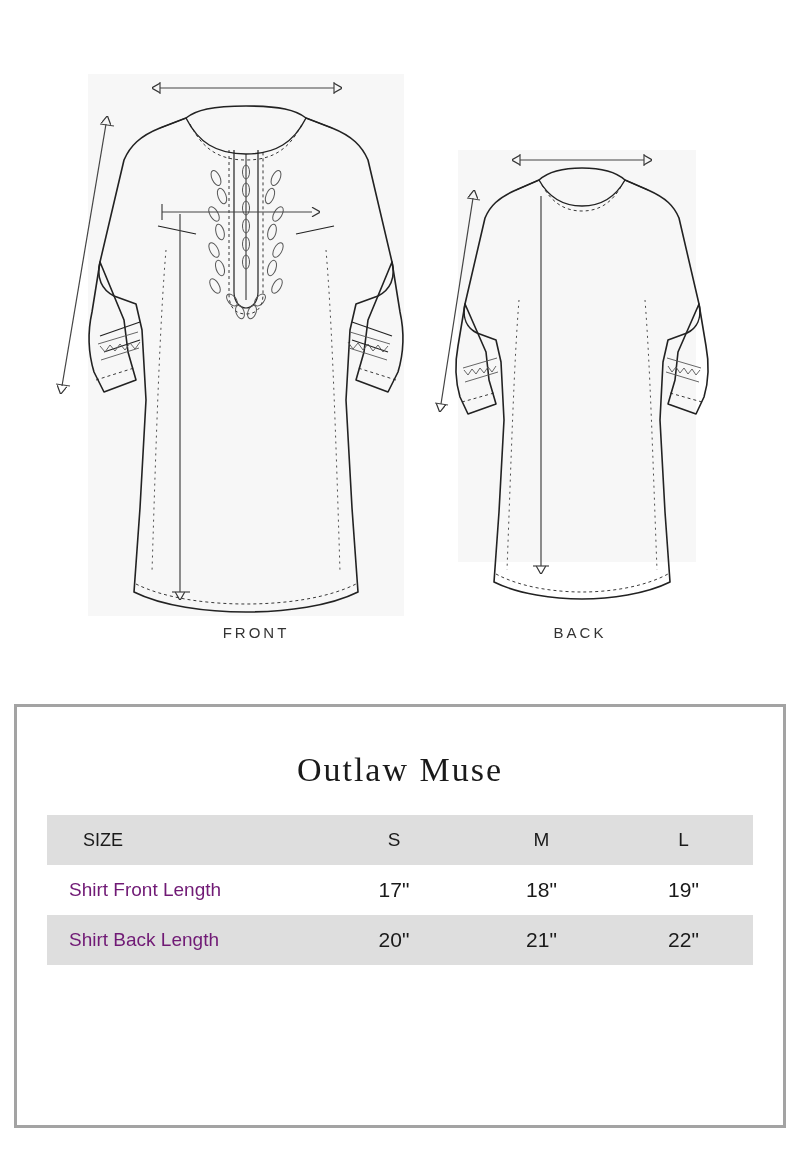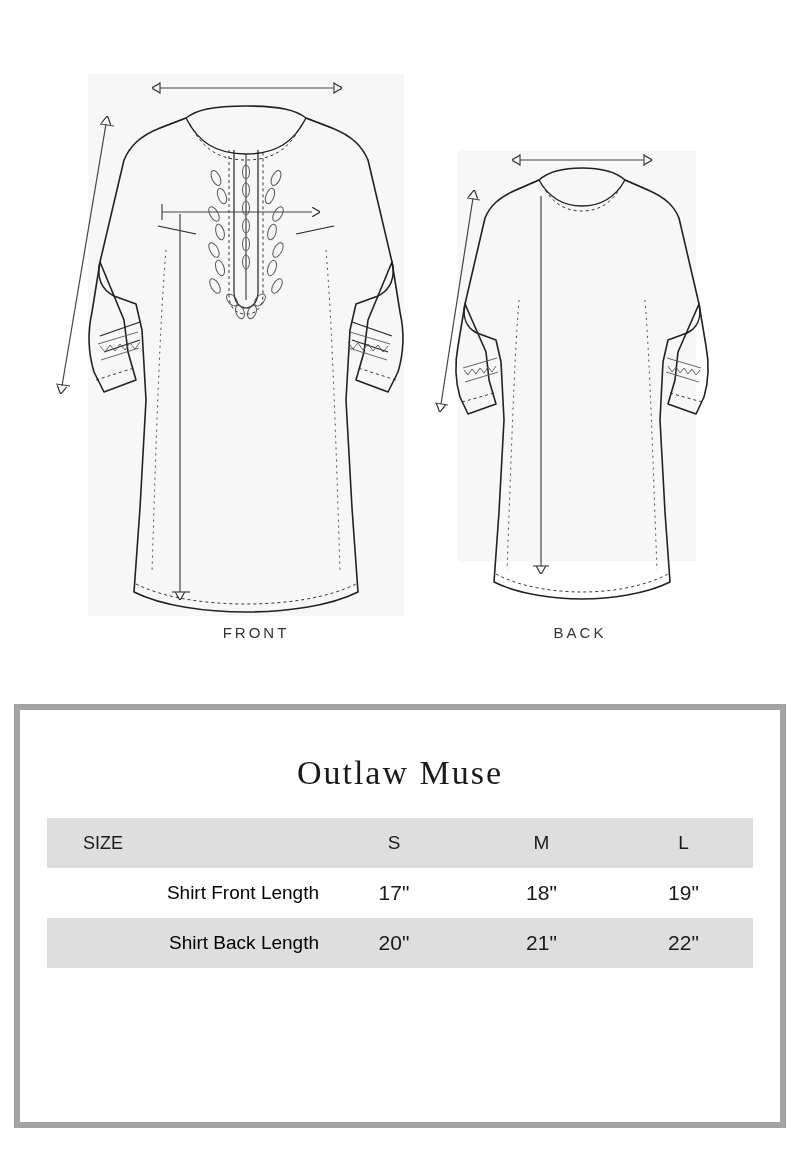--- a/index.html
+++ b/index.html
@@ -53,21 +53,21 @@
 
   svg.flat { position: absolute; left: 0; top: 0; }
 
   
   .chart-wrap {
     position: absolute;
     left: 14px;
     top: 704px;
     width: 772px;
     height: 424px;
-    border: 6px solid #a3a3a3;
+    border: 3px solid #a3a3a3;
     background: #ffffff;
     box-sizing: border-box;
   }
   .chart-title {
     text-align: center;
     font-family: "Liberation Serif", serif;
     font-size: 34px;
     letter-spacing: 2px;
     color: #1a1a1a;
     padding-top: 44px;
@@ -101,24 +101,24 @@
     font-size: 19px;
   }
   table.size-table tbody tr.odd td {
     background: #ffffff;
   }
   table.size-table tbody tr.even td {
     background: #dedede;
     margin-top: 30px;
   }
   table.size-table tbody td.row-label {
-    text-align: right;
+    text-align: left;
     padding-left: 22px;
     font-size: 19px;
-    color: #000000;
+    color: #701a75;
   }
   table.size-table tbody td.row-val {
     text-align: center;
     font-size: 21px;
     color: #1a1a1a;
   }
   col.c-label { width: 272px; }
   col.c-s { width: 150px; }
   col.c-m { width: 145px; }
   col.c-l { width: 139px; }

